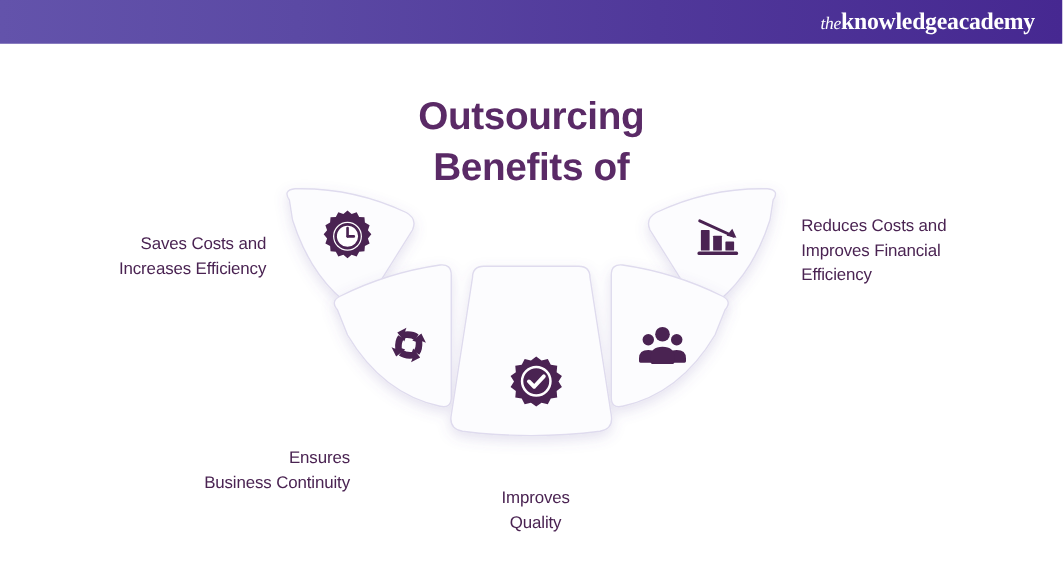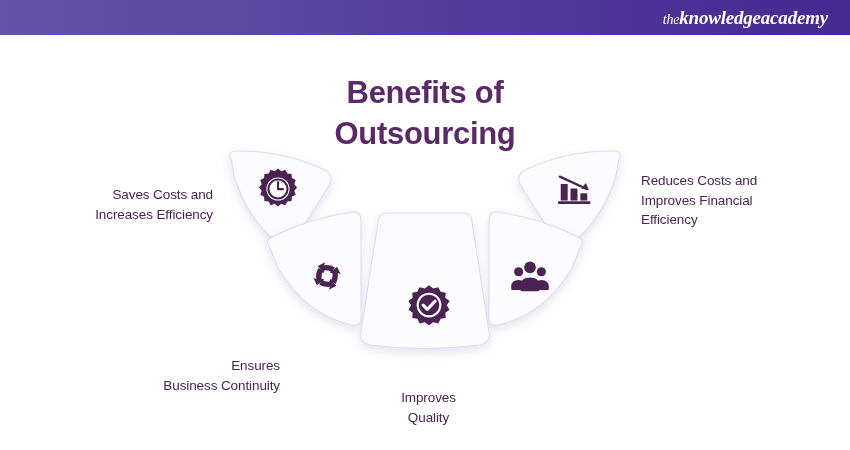--- a/index.html
+++ b/index.html
@@ -35,21 +35,20 @@
     white-space: nowrap;
     line-height: 1;
   }
   #brand-logo .the {
     font-style: italic;
     font-size: 14px;
     font-weight: 400;
   }
   #brand-logo .ka {
     font-weight: 700;
-    font-style: italic;
   }
 
   
   #title-block {
     position: absolute;
     left: 0;
     top: 72px;
     width: 850px;
     text-align: center;
     color: #5A2A66;
@@ -102,22 +101,22 @@
 </head>
 <body>
 
 <div id="header-bar">
   <div id="brand-logo">
     <span class="the">the</span><span class="ka">knowledgeacademy</span>
   </div>
 </div>
 
 <div id="title-block">
+  <span class="t-line">Outsourcing</span>
   <span class="t-line">Benefits of</span>
-  <span class="t-line">Outsourcing</span>
 </div>
 
 <div id="fan-stage">
 
   <svg id="fan-svg" width="850" height="450" viewBox="0 0 850 450">
     <defs>
       <filter id="petalShadow" x="-40%" y="-40%" width="180%" height="180%">
         <feDropShadow dx="0" dy="4" stdDeviation="5" flood-color="#6a5aa8" flood-opacity="0.18"></feDropShadow>
       </filter>
     </defs>

